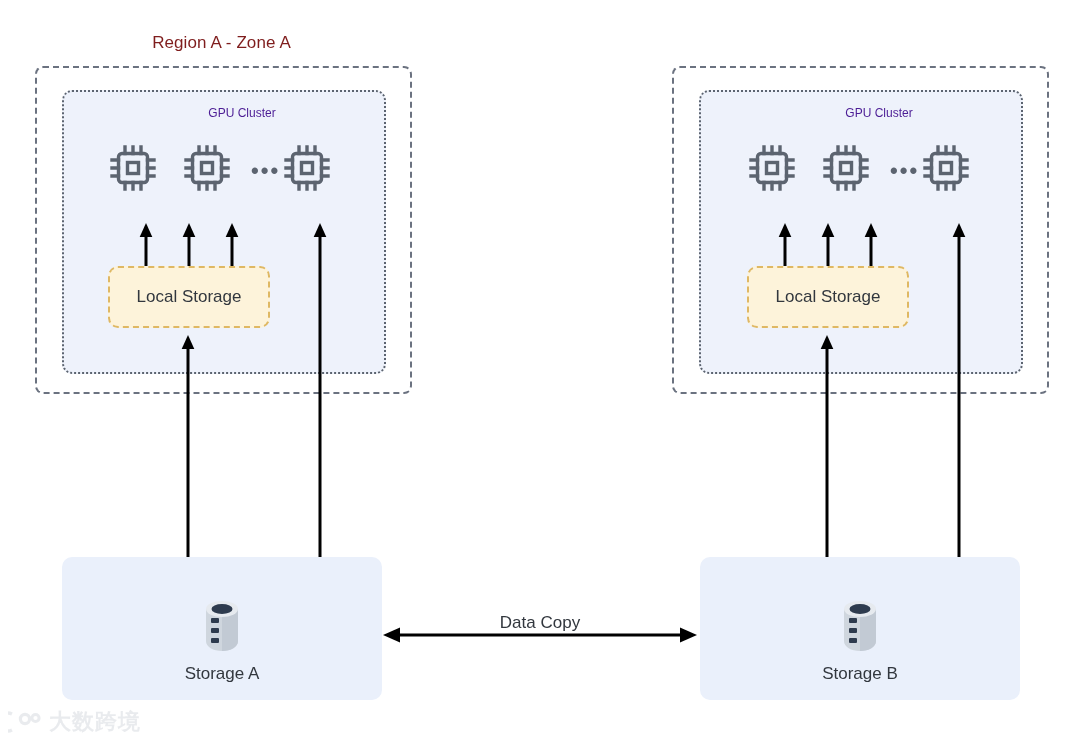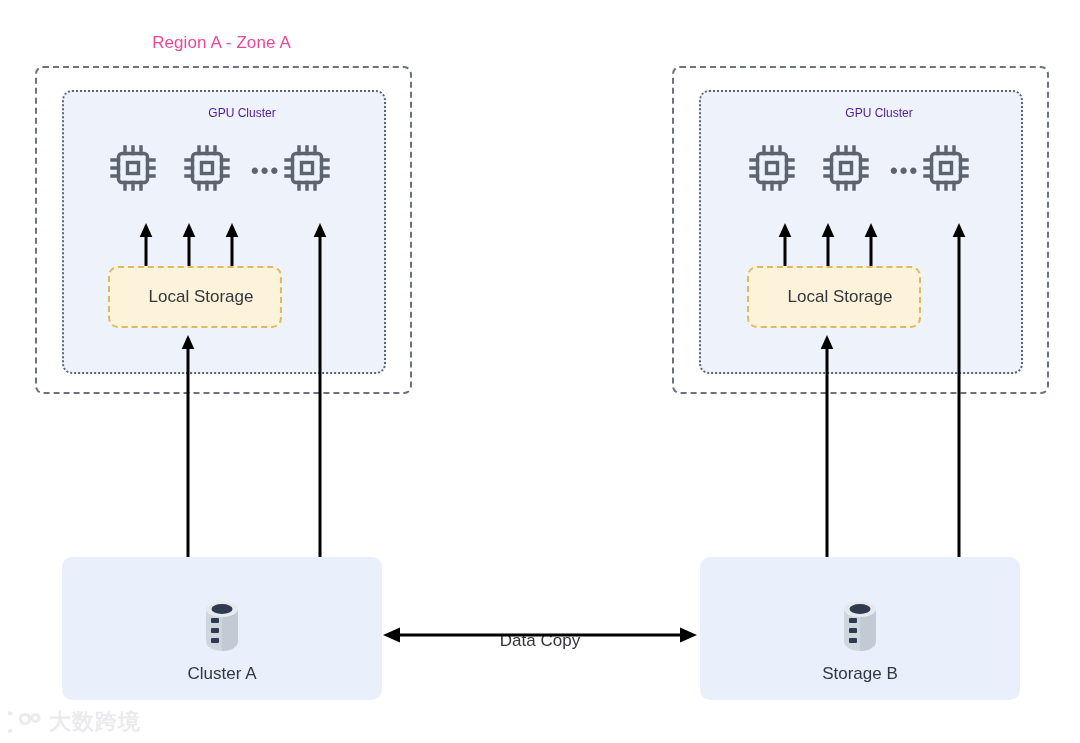--- a/index.html
+++ b/index.html
@@ -5,21 +5,21 @@
   html,body{margin:0;padding:0;}
   body{
     width:1080px;height:743px;background:#ffffff;
     font-family:"Liberation Sans","DejaVu Sans",sans-serif;
     color:#2c3138;position:relative;overflow:hidden;
   }
   .canvas{position:absolute;inset:0;}
 
   
   .zone-title{
-    position:absolute;font-size:17px;color:#ec4899;
+    position:absolute;font-size:17px;color:#7f1d1d;
     text-align:center;white-space:nowrap;letter-spacing:.1px;
   }
 
   
   .zone-box{
     position:absolute;border:2.5px dashed #6b7280;border-radius:8px;
     background:transparent;
   }
 
   
@@ -40,21 +40,21 @@
     letter-spacing:2px;font-weight:700;
   }
 
   
   .storage-box{
     position:absolute;border:2.5px dashed #e0b martin;border-radius:10px;
   }
   .storage-box{
     border:2.5px dashed #dfb863;background:#fdf3da;
     display:flex;align-items:center;justify-content:center;
-    font-size:17px;color:#32373e;padding-left:12px;
+    font-size:17px;color:#32373e;
   }
 
   
   .region-box{
     position:absolute;background:#eaf0fb;border-radius:10px;
   }
   .region-label{
     position:absolute;width:100%;text-align:center;bottom:16px;left:0;
     font-size:17px;color:#32373e;
   }
@@ -154,21 +154,21 @@
       </svg>
   </div>
   <div class="arrow-v" style="left:312px;top:222px;">
     <svg width="16" height="336" viewBox="0 0 16 336">
         <path d="M8 336V14" stroke="#000" stroke-width="3"></path>
         <path d="M8 1 L14.3 15 L1.7 15 Z" fill="#000"></path>
       </svg>
   </div>
 
   <div class="region-box" style="left:62px;top:557px;width:320px;height:143px;">
-    <div class="region-label">Cluster A</div>
+    <div class="region-label">Storage A</div>
   </div>
   <div class="db-icon" style="left:190px;top:589px;">
     <svg viewBox="0 0 64 72">
       <path d="M16 20 v32 c0 6 7.2 10 16 10 s16-4 16-10 V20 Z" fill="#cfd6de"></path>
       <path d="M32 62 c8.8 0 16-4 16-10 V20 H32 Z" fill="#c2cad4"></path>
       <ellipse cx="32" cy="20" rx="16" ry="8" fill="#e6eaef"></ellipse>
       <ellipse cx="32" cy="20" rx="10.5" ry="5" fill="#2e3b4e"></ellipse>
       <rect x="21" y="29" width="8" height="5" rx="1" fill="#2e3b4e"></rect>
       <rect x="21" y="39" width="8" height="5" rx="1" fill="#2e3b4e"></rect>
       <rect x="21" y="49" width="8" height="5" rx="1" fill="#2e3b4e"></rect>
@@ -255,21 +255,21 @@
       <path d="M16 20 v32 c0 6 7.2 10 16 10 s16-4 16-10 V20 Z" fill="#cfd6de"></path>
       <path d="M32 62 c8.8 0 16-4 16-10 V20 H32 Z" fill="#c2cad4"></path>
       <ellipse cx="32" cy="20" rx="16" ry="8" fill="#e6eaef"></ellipse>
       <ellipse cx="32" cy="20" rx="10.5" ry="5" fill="#2e3b4e"></ellipse>
       <rect x="21" y="29" width="8" height="5" rx="1" fill="#2e3b4e"></rect>
       <rect x="21" y="39" width="8" height="5" rx="1" fill="#2e3b4e"></rect>
       <rect x="21" y="49" width="8" height="5" rx="1" fill="#2e3b4e"></rect>
     </svg>
   </div>
 
-  <div class="copy-label" style="left:382px;top:631px;width:316px;">Data Copy</div>
+  <div class="copy-label" style="left:382px;top:613px;width:316px;">Data Copy</div>
   <div class="arrow-h" style="left:382px;top:625px;">
     <svg width="316" height="20" viewBox="0 0 316 20">
       <path d="M16 10 H300" stroke="#000" stroke-width="3.2"></path>
       <path d="M1 10 L18 2.4 L18 17.6 Z" fill="#000"></path>
       <path d="M315 10 L298 2.4 L298 17.6 Z" fill="#000"></path>
     </svg>
   </div>
 
   <div class="watermark">
     <span class="wm-mark">

